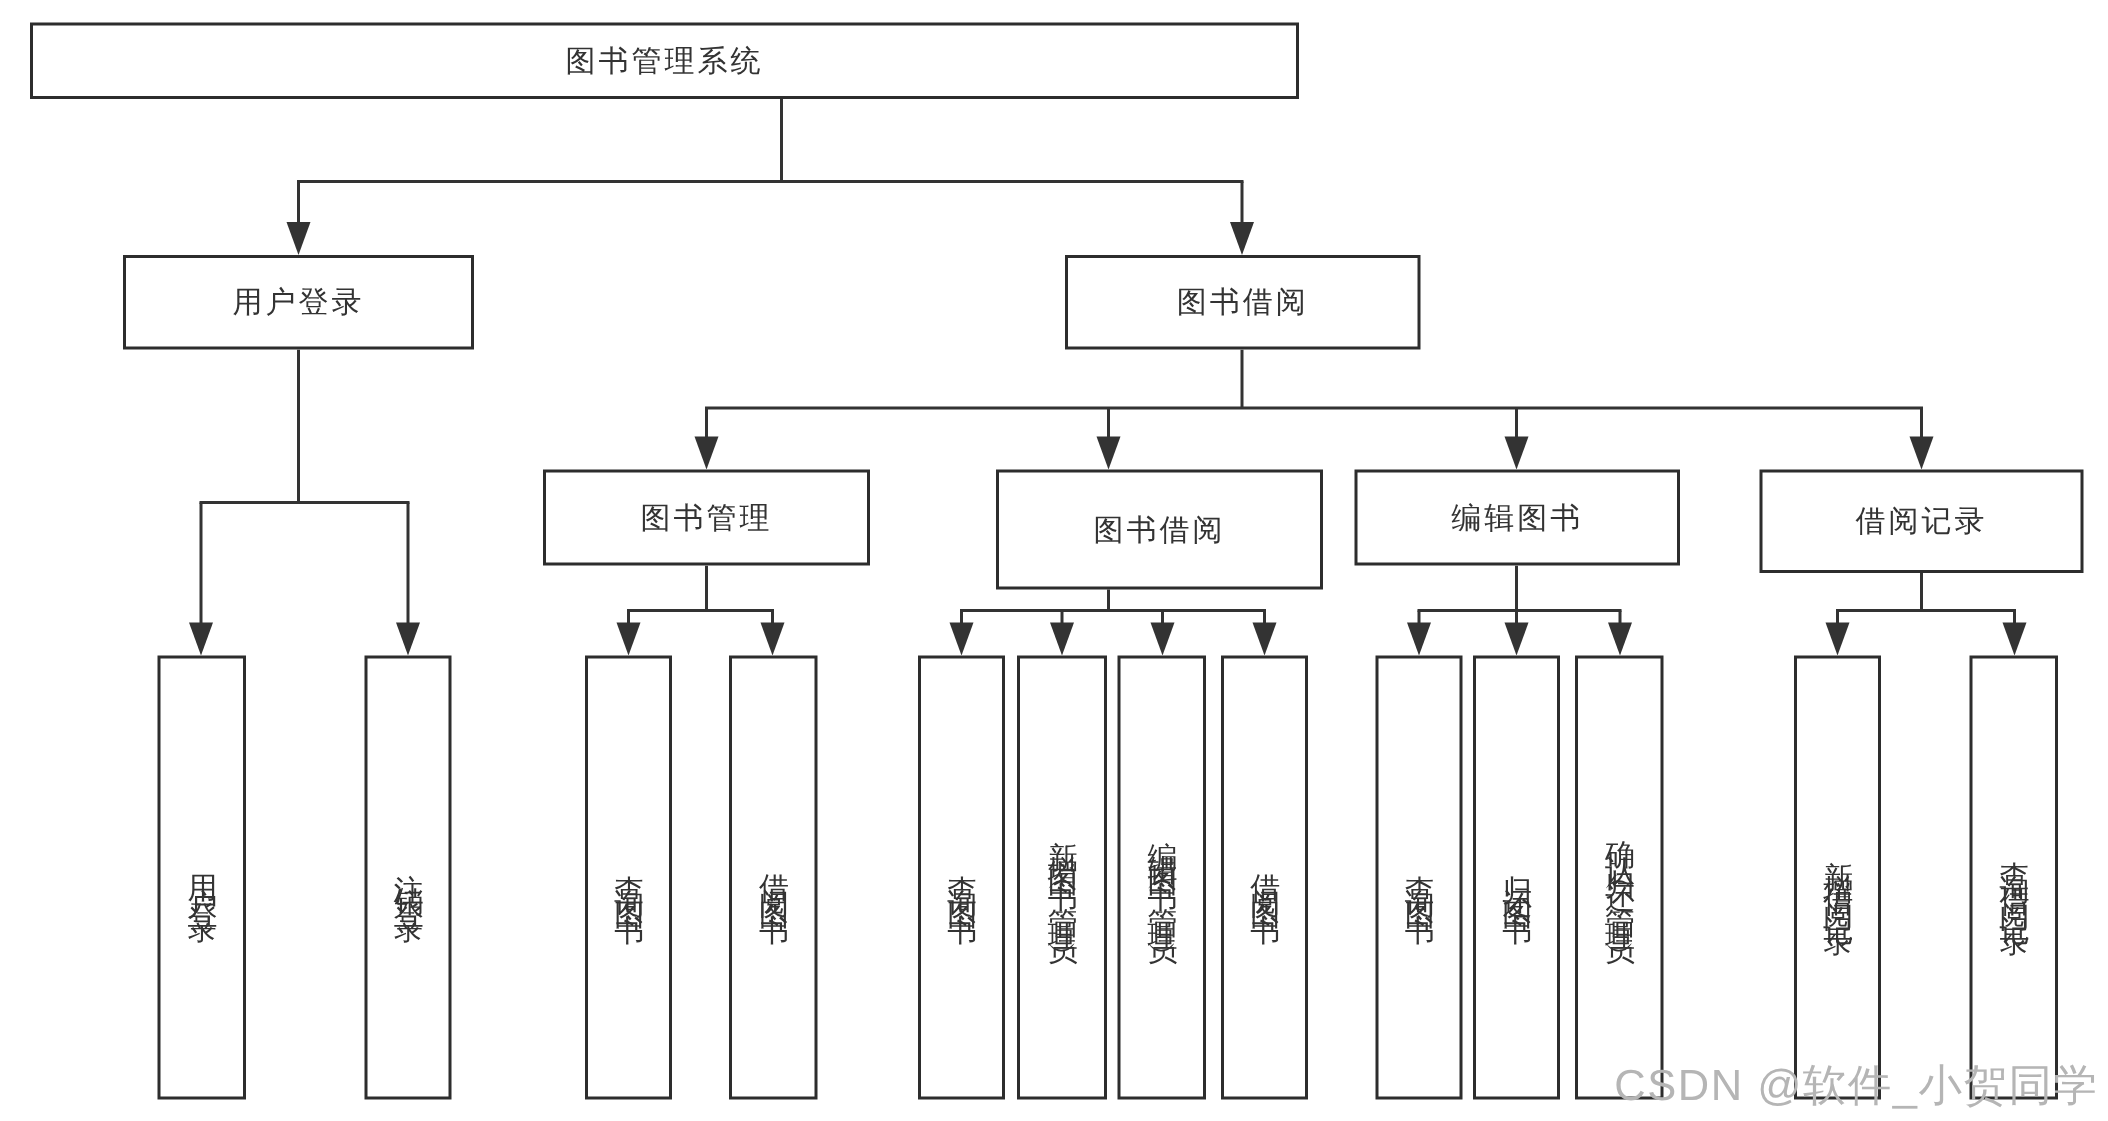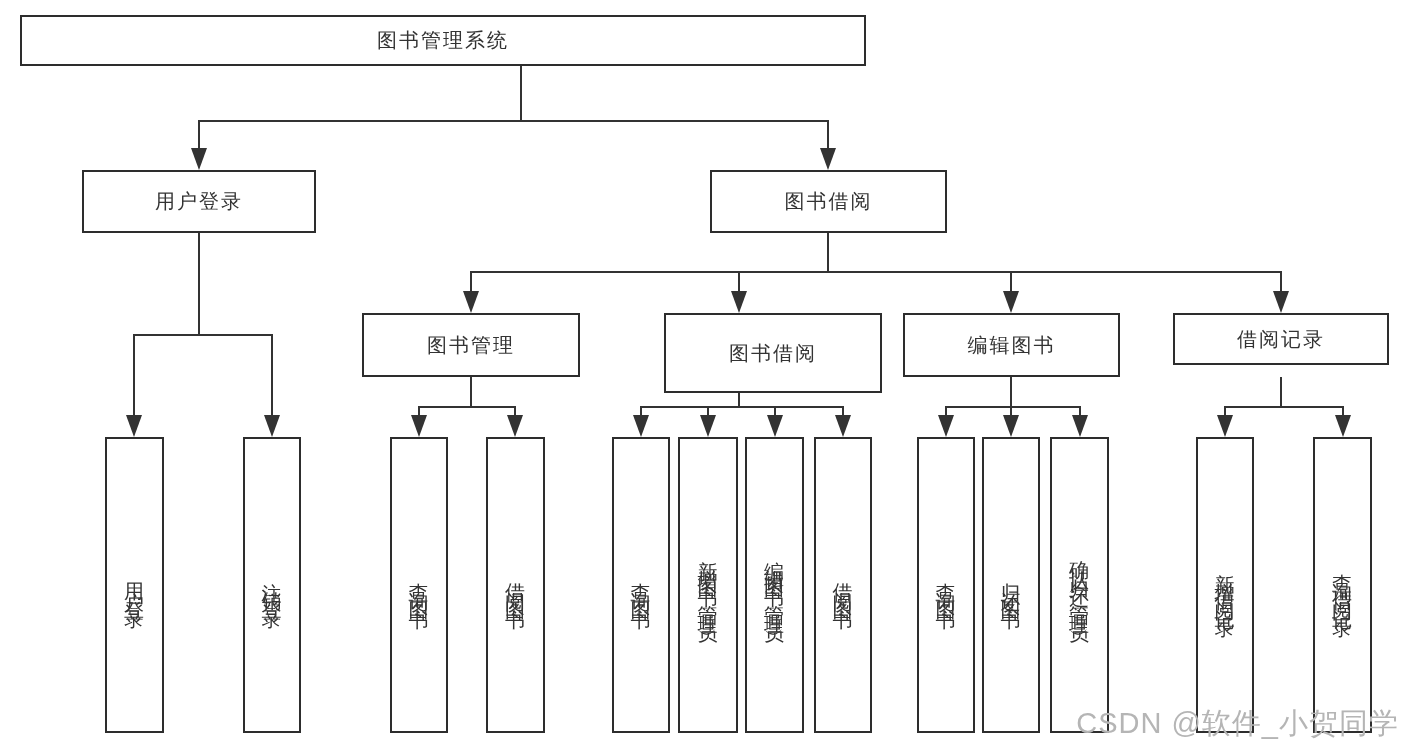--- a/index.html
+++ b/index.html
@@ -134,21 +134,21 @@
 
   <div class="hbox" style="left:362px;top:313px;width:218px;height:64px">
     <span>图书管理</span>
   </div>
   <div class="hbox" style="left:664px;top:313px;width:218px;height:80px">
     <span>图书借阅</span>
   </div>
   <div class="hbox" style="left:903px;top:313px;width:217px;height:64px">
     <span>编辑图书</span>
   </div>
-  <div class="hbox" style="left:1173px;top:313px;width:216px;height:52px">
+  <div class="hbox" style="left:1173px;top:313px;width:216px;height:69px">
     <span>借阅记录</span>
   </div>
 
   <div class="vbox" style="left:105px;top:437px;width:59px;height:296px">
     <span class="vtext">用户登录</span>
   </div>
   <div class="vbox" style="left:243px;top:437px;width:58px;height:296px">
     <span class="vtext">注销登录</span>
   </div>
 

